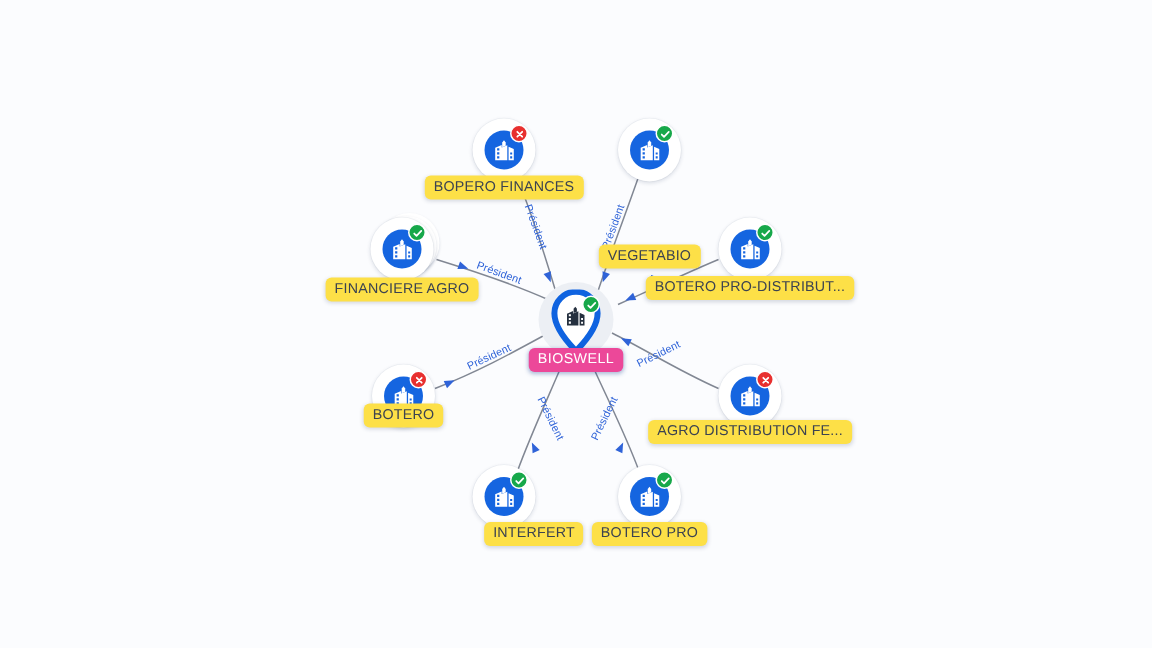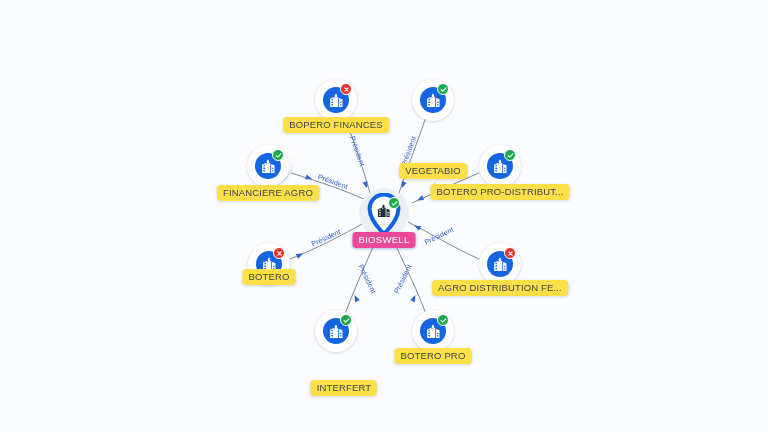--- a/index.html
+++ b/index.html
@@ -279,21 +279,21 @@
             <path fill="#ffffff" d="M15.6 21V8.3l4.9 2.1V21h-4.9zm1.5-1.8h1.9v-2h-1.9v2zm0-3.6h1.9v-2h-1.9v2z"></path>
             <path fill="#ffffff" d="M9.6 4.2l1.7-2 1.6 2v3.1L9.6 8.6V4.2z"></path>
           </svg>
         </div>
         <div class="badge badge-pos ok">
           <svg width="7" height="7" viewBox="0 0 12 12">
             <path d="M2 6.3L4.6 8.9 10 3.3" fill="none" stroke="#ffffff" stroke-width="2" stroke-linecap="round" stroke-linejoin="round"></path>
           </svg>
         </div>
       </div>
-      <div class="node-label" style="left: 344px; top: 348px; margin-top: 32px;">INTERFERT</div>
+      <div class="node-label" style="left: 356px; top: 348px;">INTERFERT</div>
       <div class="node" style="left: 269px; top: 264px;">
         <div class="node-halo"></div>
         <div class="node-disc" style="background: rgb(21, 101, 224);">
           <svg width="17" height="17" viewBox="0 0 24 24">
             <path fill="#ffffff" d="M3 21V9.2l6.1-2.6V9l5.3-2.2V21H3zm1.8-1.8h2.1v-2.1H4.8v2.1zm0-3.7h2.1v-2.1H4.8v2.1zm0-3.7h2.1v-2.1H4.8v2.1z"></path>
             <path fill="#ffffff" d="M15.6 21V8.3l4.9 2.1V21h-4.9zm1.5-1.8h1.9v-2h-1.9v2zm0-3.6h1.9v-2h-1.9v2z"></path>
             <path fill="#ffffff" d="M9.6 4.2l1.7-2 1.6 2v3.1L9.6 8.6V4.2z"></path>
           </svg>
         </div>
         <div class="badge badge-pos err">

